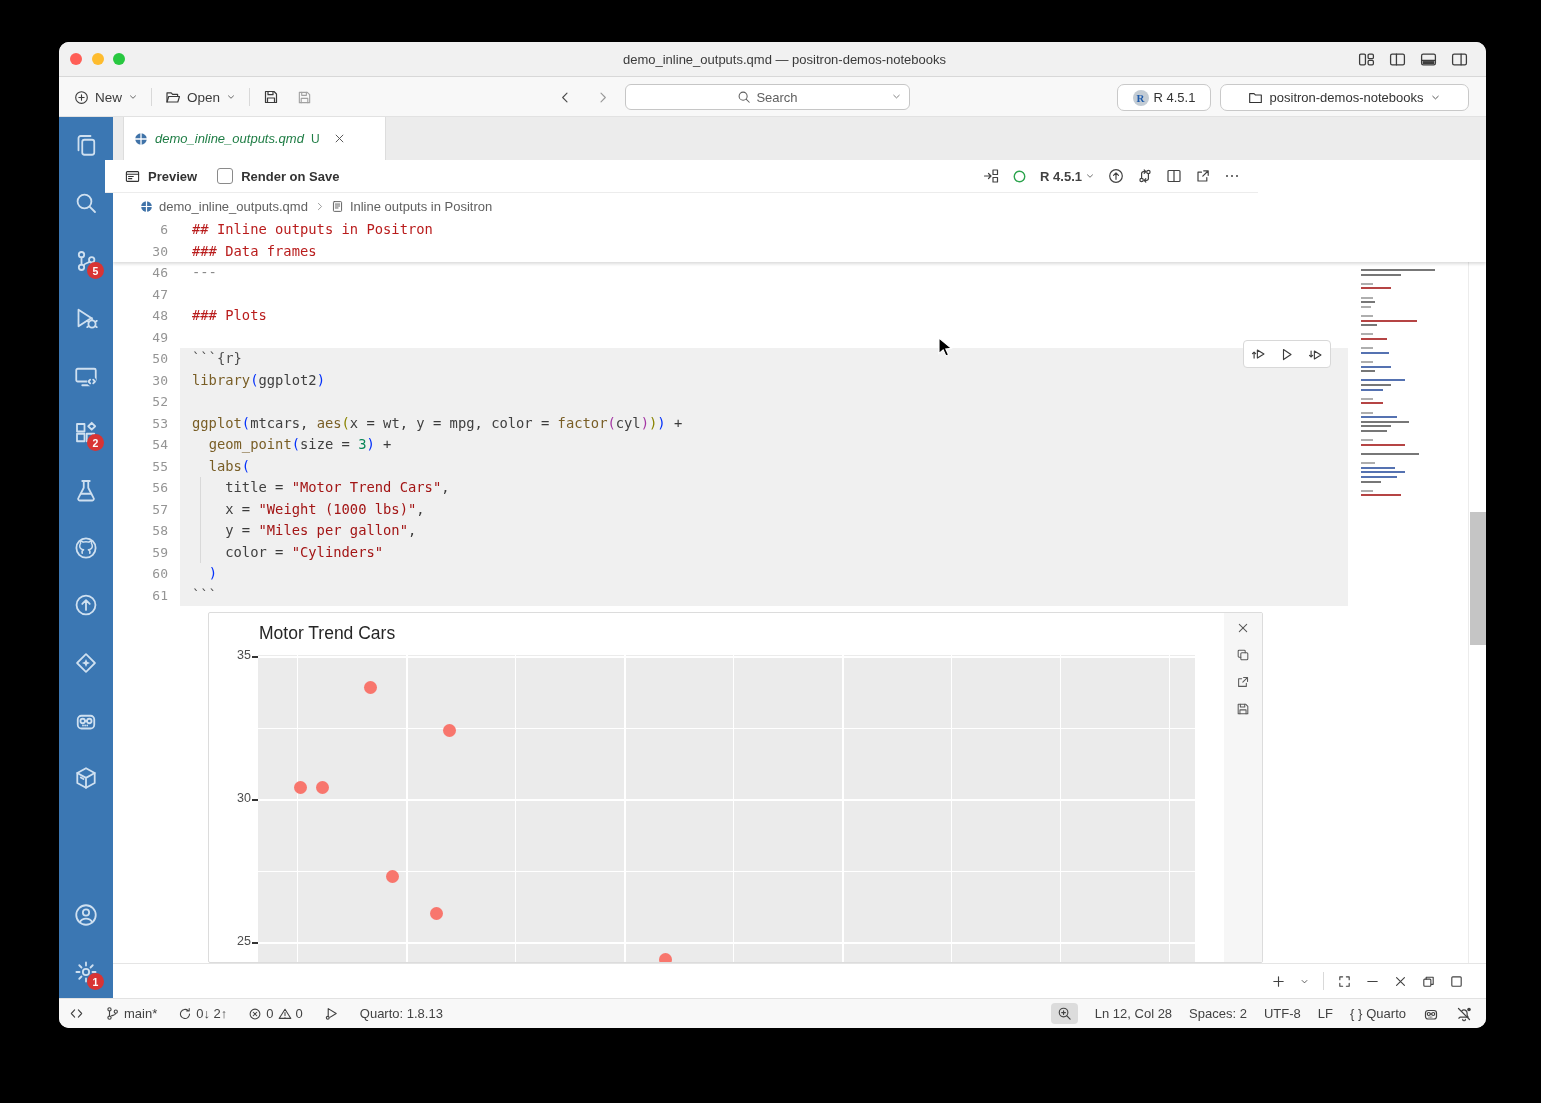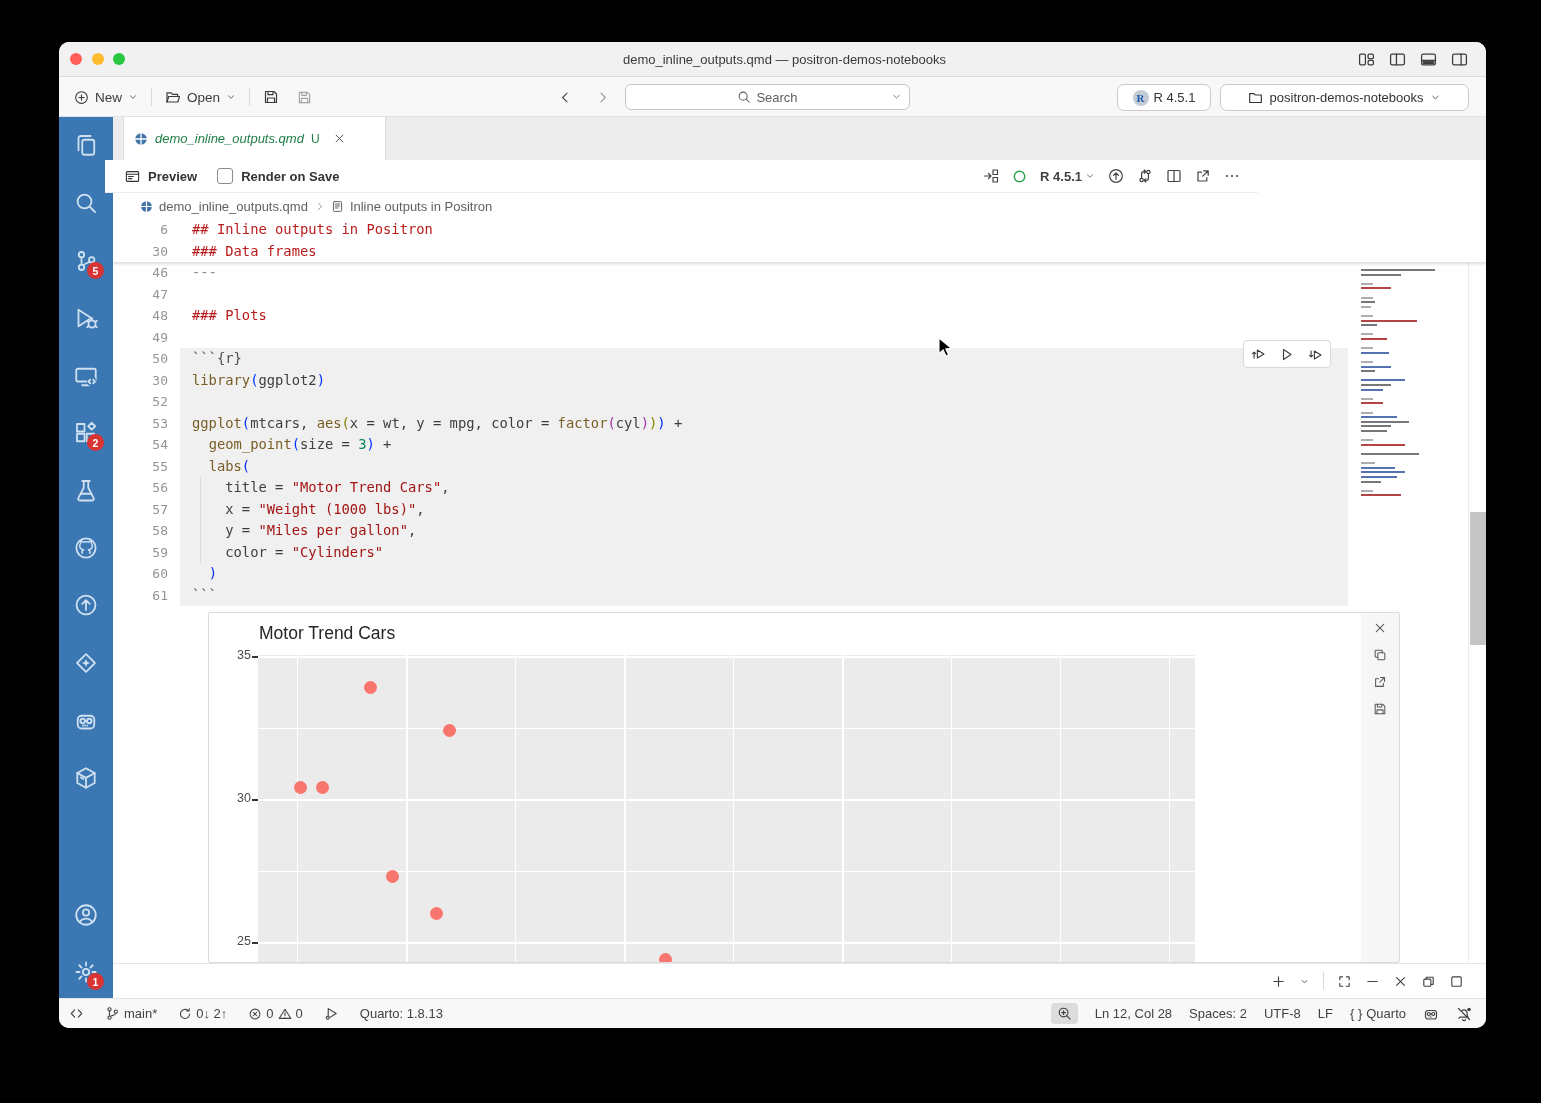--- a/index.html
+++ b/index.html
@@ -44,21 +44,21 @@
   .tok-fn{color:#795E26;}
   .tok-v{color:#404040;}
   .tok-p{color:#3b3b3b;}
   .tok-s{color:#a31515;}
   .tok-n{color:#098658;}
   .tok-b1{color:#0431fa;}
   .tok-b2{color:#8a8400;}
   .tok-b3{color:#a437a4;}
   .indentguide{position:absolute;left:87px;top:258px;width:1px;height:86px;background:#d9d9d9;}
   .rungroup{position:absolute;left:1130px;top:121px;width:88px;height:28px;background:#fff;border:1px solid #d8d8d8;border-radius:4px;display:flex;align-items:center;justify-content:space-around;color:#3c3c3c;box-sizing:border-box;}
-  .outcard{position:absolute;left:95px;top:393px;width:1192px;height:351px;background:#fff;border:1px solid #dcdcdc;border-radius:2px;box-sizing:border-box;overflow:hidden;}
+  .outcard{position:absolute;left:95px;top:393px;width:1055px;height:351px;background:#fff;border:1px solid #dcdcdc;border-radius:2px;box-sizing:border-box;overflow:hidden;}
   .outgutter{position:absolute;right:0;top:0;width:38px;height:100%;background:#f6f6f6;display:flex;flex-direction:column;align-items:center;padding-top:8px;gap:13px;color:#5a5a5a;box-sizing:border-box;}
   .plottitle{position:absolute;left:50px;top:10px;font-size:17.5px;color:#262626;}
   .panel{position:absolute;left:49px;top:42px;width:937px;height:309px;background:#ebebeb;}
   .ylab{position:absolute;width:30px;text-align:right;font-size:12.5px;color:#4d4d4d;left:12px;}
   .ytick{position:absolute;left:43px;width:6px;height:1.6px;background:#333;}
   .gl{position:absolute;background:#fff;}
   .pt{position:absolute;width:13px;height:13px;border-radius:50%;}
   .minimap{position:absolute;left:1245px;top:0;width:84px;height:400px;}
   .mmline{position:absolute;height:2.1px;opacity:.8;}
   .scrollbar{position:absolute;left:1355px;top:0;width:18px;height:744px;border-left:1px solid #ececec;}

